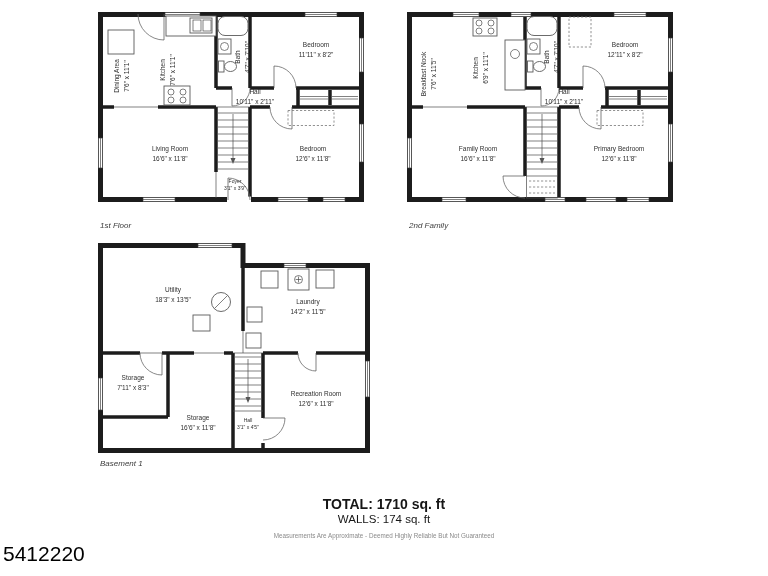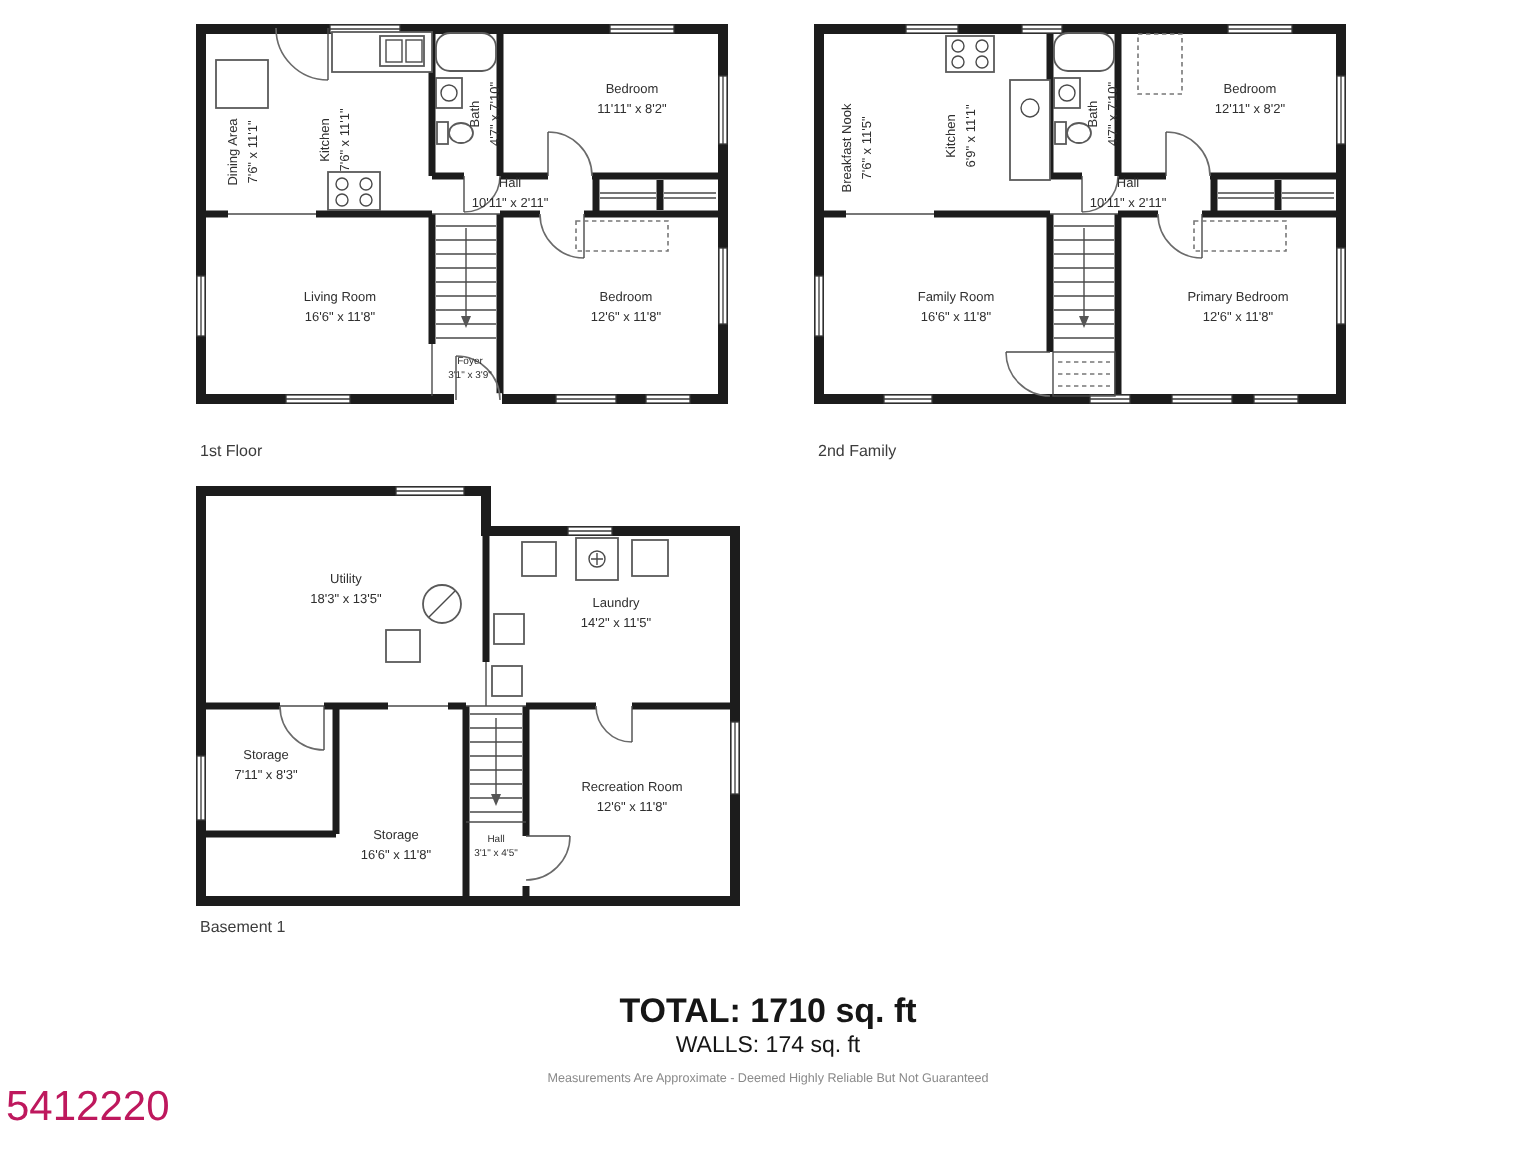--- a/index.html
+++ b/index.html
@@ -23,28 +23,28 @@
   .arrowhead { fill:#555; }
 
   
   .rl {
     position:absolute; text-align:center; font-size:6.5px; line-height:1.5;
     color:#2f2f2f; white-space:nowrap; transform:translate(-50%,-50%); z-index:2;
   }
   .rl.rot   { transform:translate(-50%,-50%) rotate(-90deg); }
   .rl.small { font-size:5px; line-height:1.4; }
 
-  .caption { position:absolute; font-size:8px; color:#3c3c3c; }
+  .caption { position:absolute; font-size:8px; color:#3c3c3c;font-style:italic; }
 
   .summary { position:absolute; left:0; top:496px; width:768px; text-align:center; color:#161616; }
-  .summary .total { font-size:17px; font-weight:bold; margin:0 0 1px 0; }
+  .summary .total { font-size:14px; font-weight:bold; margin:0 0 1px 0; }
   .summary .line  { font-size:11.5px; line-height:1.18; }
   .summary .disclaimer { font-size:6.3px; color:#8a8a8a; margin-top:5px; }
 
-  .watermark { position:absolute; left:3px; top:542px; font-size:21px; color:#be185d; }
+  .watermark { position:absolute; left:3px; top:542px; font-size:21px; color:#000000; }
 </style>
 </head>
 <body>
 
 <div class="plan" style="left:98px; top:12px; width:266px; height:190px;">
   <svg viewBox="0 0 266 190">
     <rect class="ow" x="2.5" y="2.5" width="261" height="185"></rect>
     <g>
       <path class="w" d="M118,2 V76"></path>
         <path class="w" d="M152,2 V76"></path>

